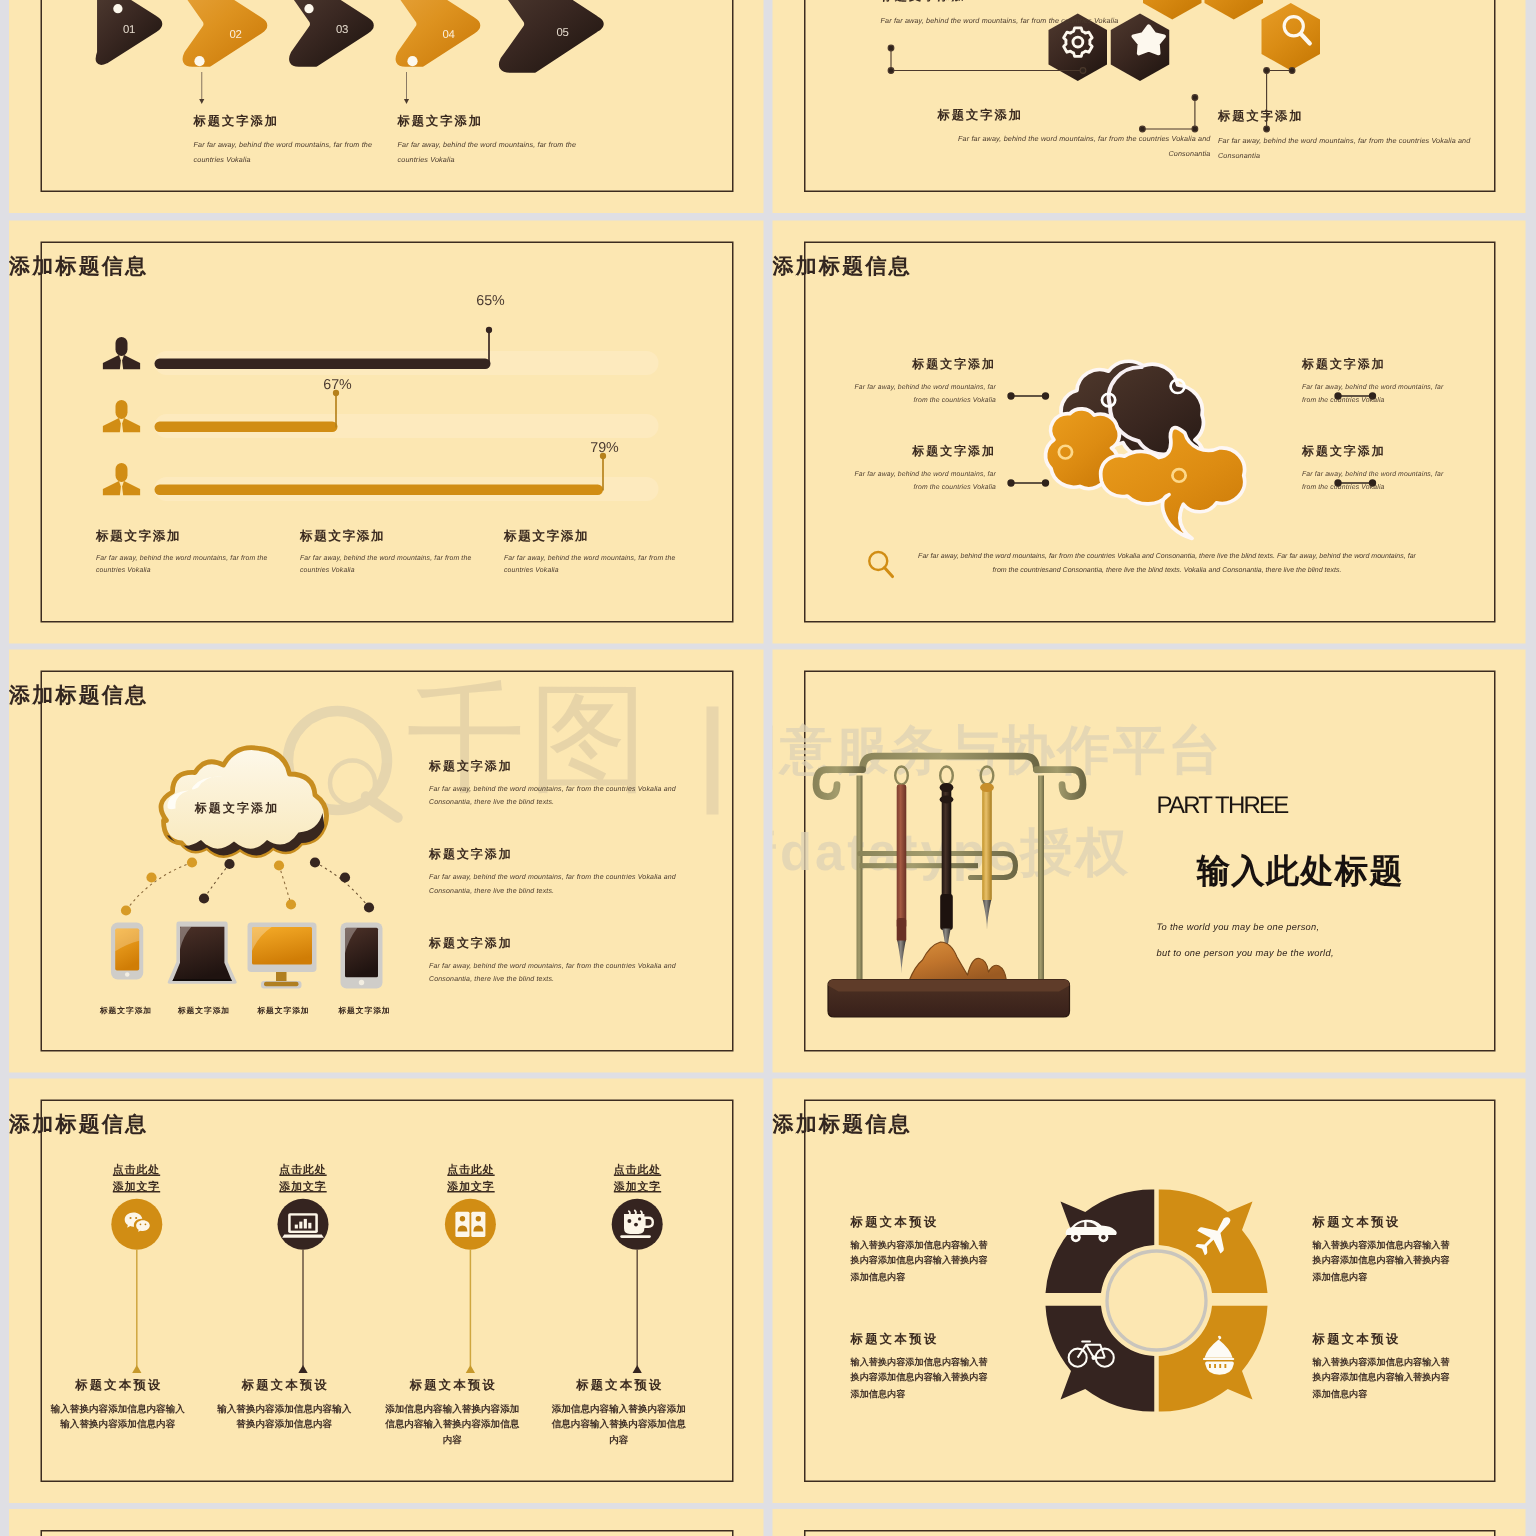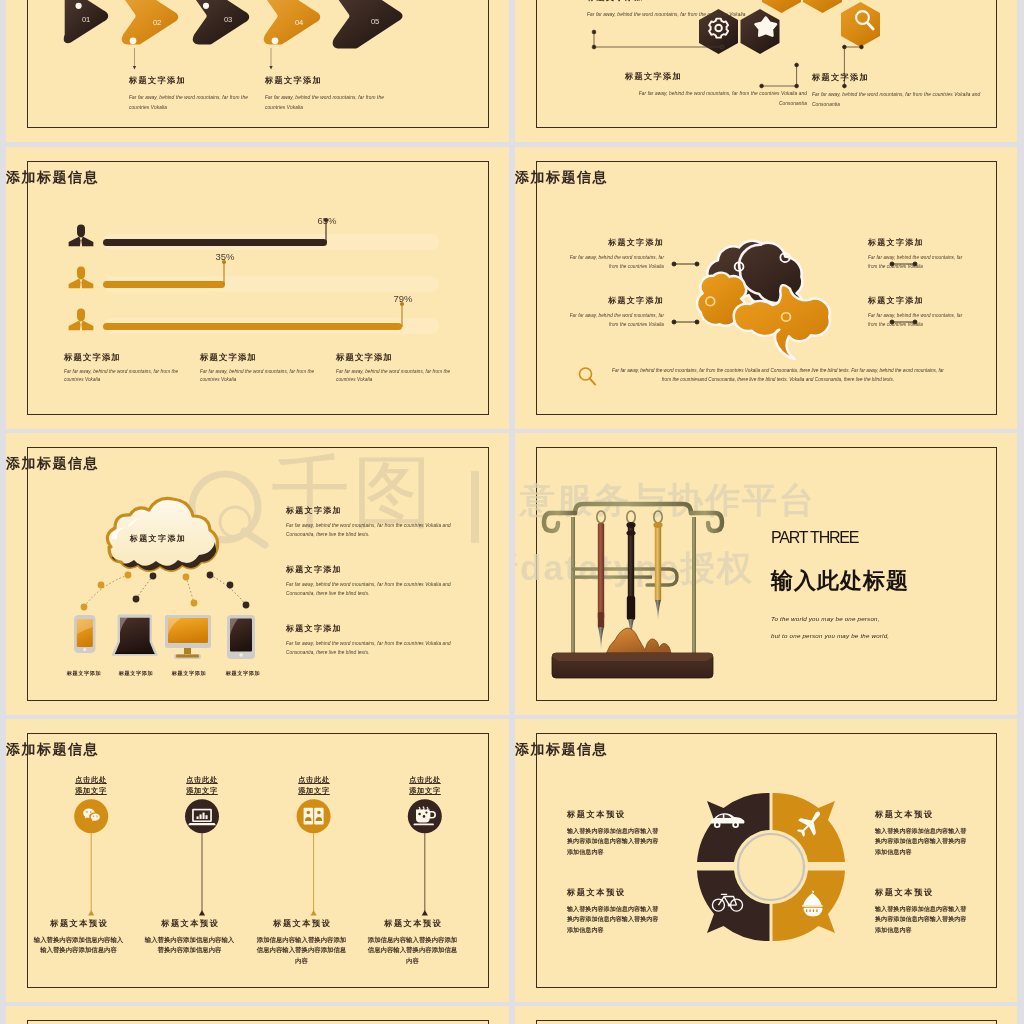--- a/index.html
+++ b/index.html
@@ -32,21 +32,21 @@
   .bcap .cap-t{font-size:8px;letter-spacing:1.3px;}
   .bcap .cap-b{font-size:4.55px;line-height:2.0;margin-top:5px;}
   .bcap.r{text-align:right;}
   .bfoot{font-size:4.7px;line-height:2.0;color:#4a3a2c;font-style:italic;text-align:center;}
   .cloud-label{font-size:8px;letter-spacing:1.4px;text-align:center;}
   .dcap{position:absolute;font-size:5.2px;letter-spacing:.6px;text-align:center;}
   .ccap .cap-t{font-size:8px;letter-spacing:1.3px;}
   .ccap .cap-b{font-size:4.7px;line-height:2.0;margin-top:5px;}
   .p3{position:absolute;font-size:16px;color:#1b1512;letter-spacing:-1.2px;white-space:nowrap;
       font-family:"Liberation Sans",sans-serif;font-weight:400;}
-  .p3h{position:absolute;font-size:22px;letter-spacing:1px;white-space:nowrap;color:#181210;}
+  .p3h{position:absolute;font-size:22px;letter-spacing:1px;white-space:nowrap;color:#181210;margin-left:27px;}
   .p3s{position:absolute;font-size:6.2px;color:#2e231c;white-space:nowrap;letter-spacing:.2px;}
   .ptop{position:absolute;font-size:7.2px;line-height:1.48;letter-spacing:.7px;text-align:center;
         color:#3b2b20;font-weight:700;text-decoration:underline;}
   .pbot{position:absolute;text-align:center;}
   .pb-t{font-size:8.2px;letter-spacing:1.5px;line-height:1.2;text-indent:1.5px;}
   .pb-b{white-space:normal;word-break:break-all;font-size:6.4px;line-height:1.62;letter-spacing:0;margin-top:6px;font-weight:700;
         color:#44342a;}
   .d-t{font-size:8.2px;letter-spacing:1.6px;line-height:1.2;white-space:nowrap;}
   .d-b{white-space:normal;word-break:break-all;font-size:6.1px;line-height:1.72;
        margin-top:6px;font-weight:700;color:#44342a;}
@@ -235,22 +235,22 @@
         </g>
         <g>
           <line x1="169" y1="39" x2="169" y2="62" stroke="#b5801a" stroke-width="1.1"></line>
           <circle cx="169" cy="39" r="2.1" fill="#b5801a"></circle>
         </g>
         <g>
           <line x1="347" y1="81" x2="347" y2="104" stroke="#b5801a" stroke-width="1.1"></line>
           <circle cx="347" cy="81" r="2.1" fill="#b5801a"></circle>
         </g>
       </svg>
-      <div class="pct" style="left:296px;top:68px;width:50px;">65%</div>
-      <div class="pct" style="left:194px;top:104px;width:50px;">35%</div>
+      <div class="pct" style="left:296px;top:48px;width:50px;">65%</div>
+      <div class="pct" style="left:194px;top:104px;width:50px;">67%</div>
       <div class="pct" style="left:372px;top:146px;width:50px;">79%</div>
 
       <div class="cap" style="left:58px;top:205px;width:120px;">
         <div class="cap-t cn">标题文字添加</div>
         <div class="cap-b en">Far far away, behind the word mountains, far from the countries Vokalia</div>
       </div>
       <div class="cap" style="left:194px;top:205px;width:120px;">
         <div class="cap-t cn">标题文字添加</div>
         <div class="cap-b en">Far far away, behind the word mountains, far from the countries Vokalia</div>
       </div>

